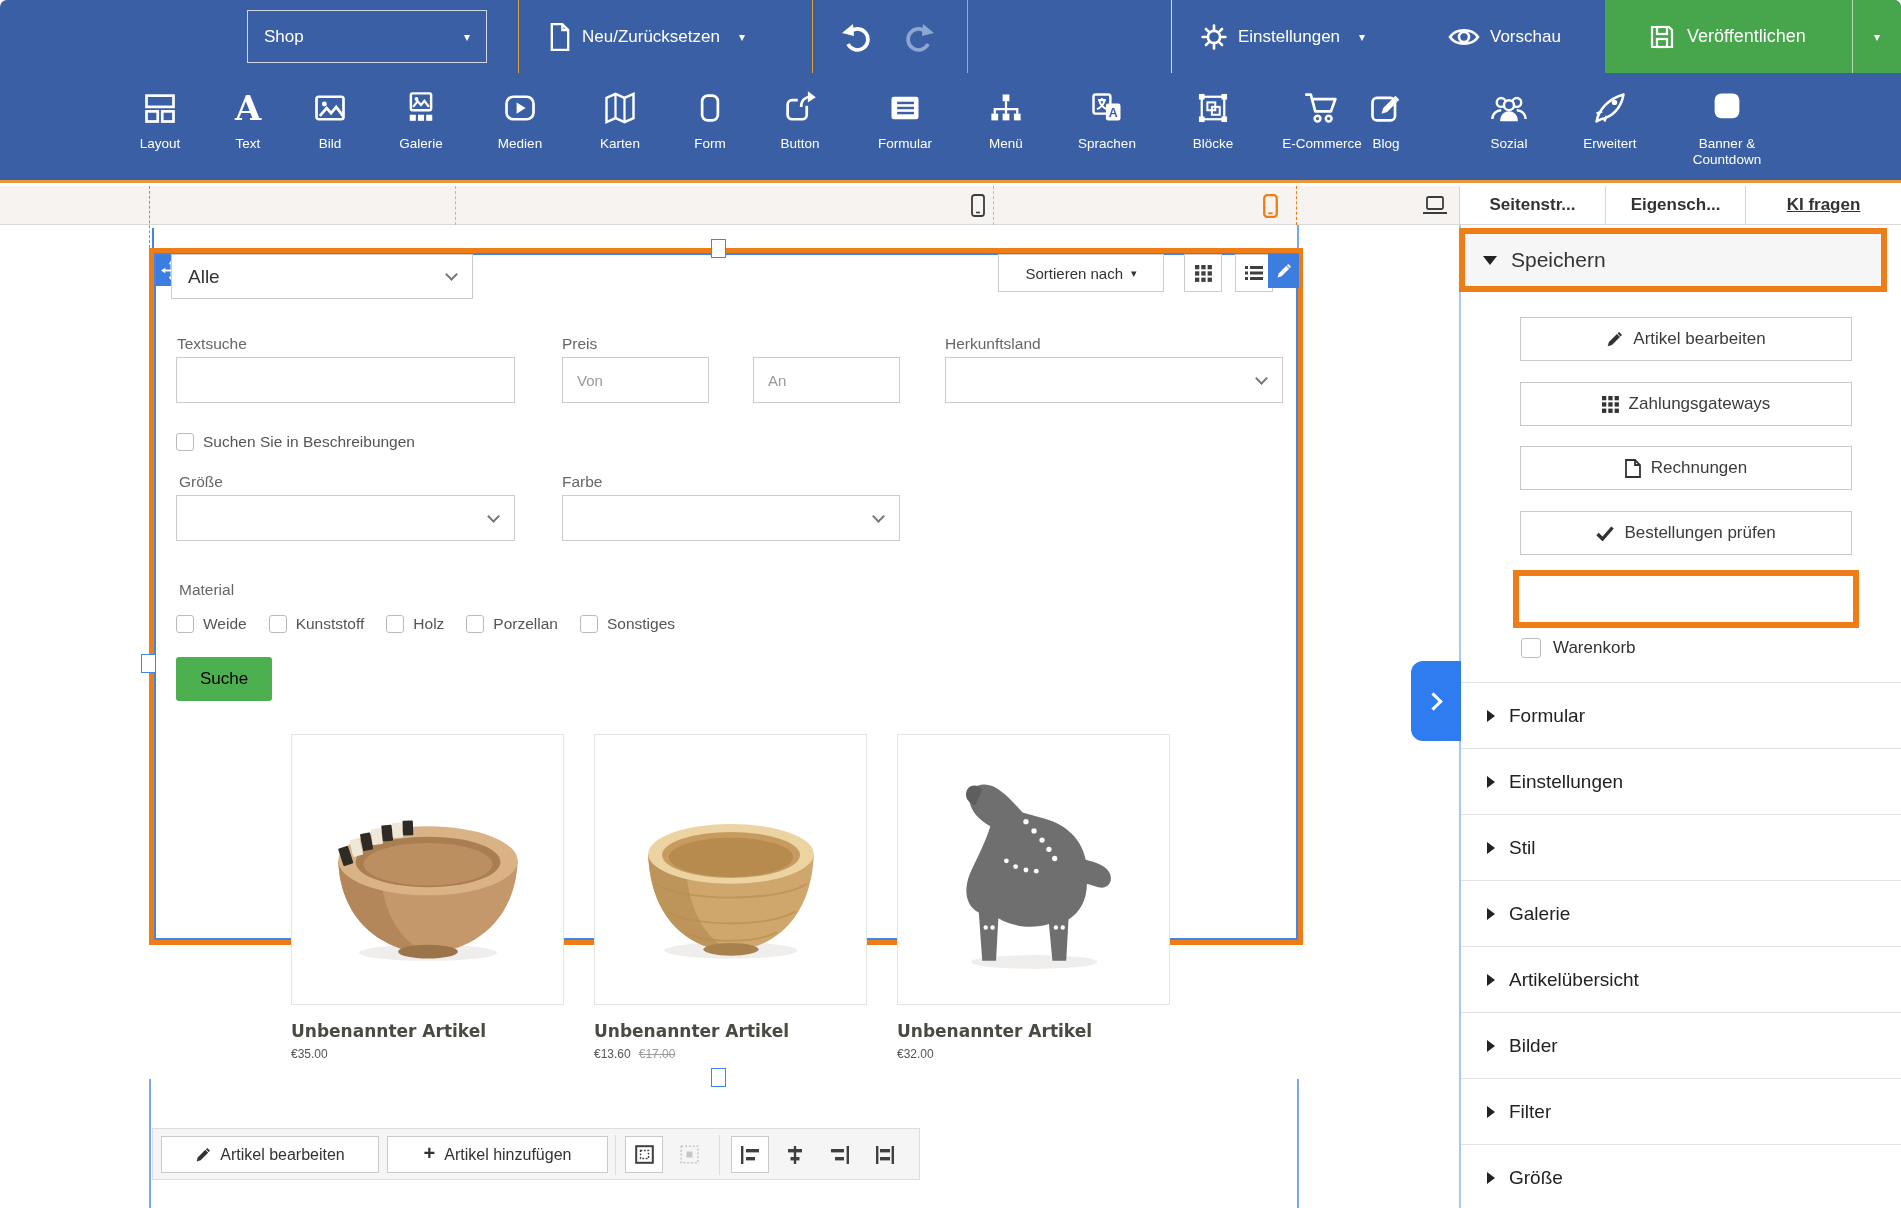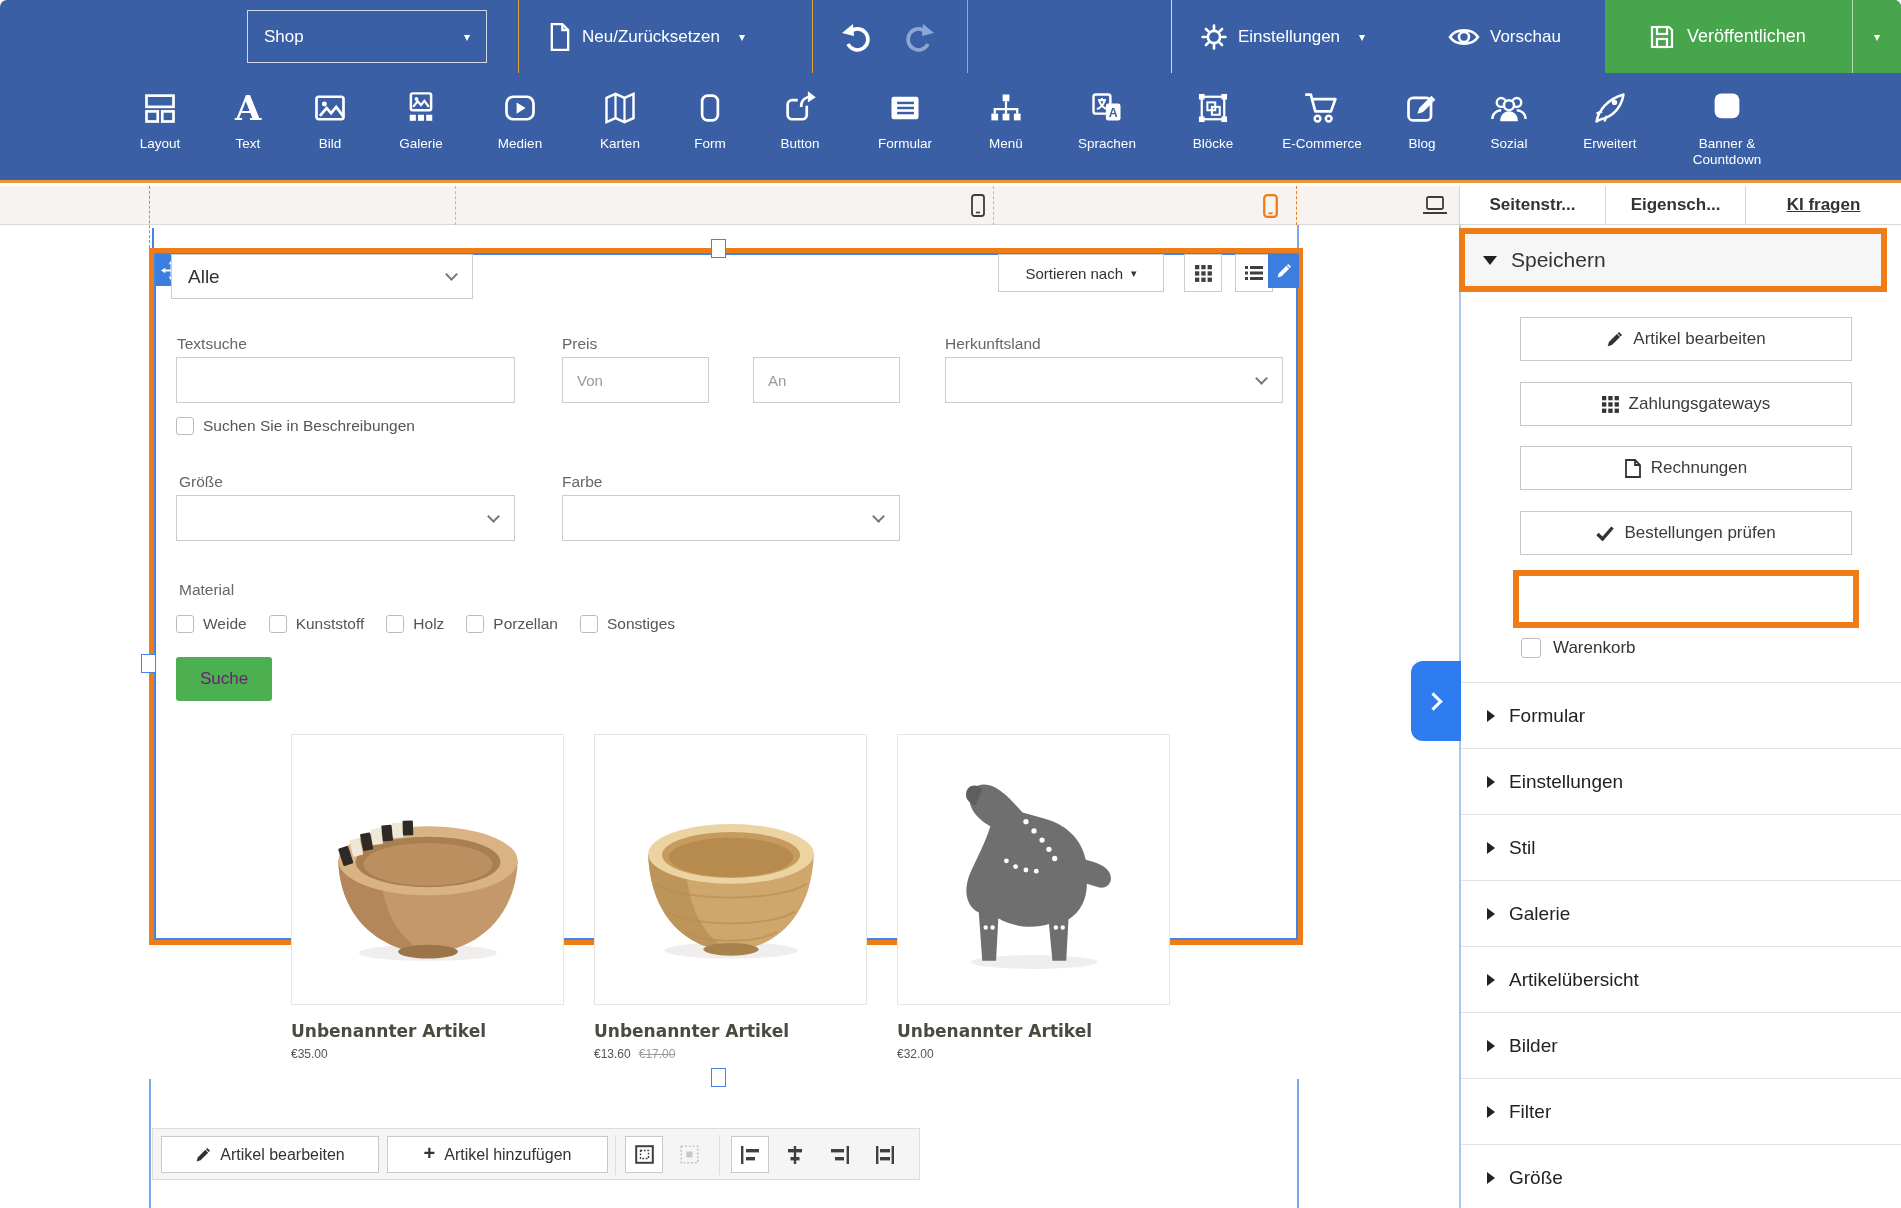--- a/index.html
+++ b/index.html
@@ -280,21 +280,21 @@
   <div class="tool-item" style="left:1274px;width:96px;">
     <span class="glyph">
         <svg width="38" height="36" viewBox="0 0 34 32">
           <path d="M2 4 h5 l4 15 h14 l4 -11 h-20" fill="none" stroke="#fff" stroke-width="2.4" stroke-linejoin="round"></path>
           <circle cx="13" cy="25.5" r="2.6" fill="none" stroke="#fff" stroke-width="2.2"></circle>
           <circle cx="23" cy="25.5" r="2.6" fill="none" stroke="#fff" stroke-width="2.2"></circle>
         </svg>
       </span>
     <span class="lbl" style="width:84px;">E-Commerce</span>
   </div>
-  <div class="tool-item" style="left:1374px;align-items:center;">
+  <div class="tool-item" style="left:1338px;align-items:center;">
     <span class="glyph">
         <svg width="36" height="36" viewBox="0 0 32 32">
           <rect x="4" y="7" width="20" height="20" rx="4" fill="none" stroke="#fff" stroke-width="2.4"></rect>
           <path d="M12 21 l1.5 -5 9 -9 3.5 3.5 -9 9 z" fill="#fff"></path>
           <line x1="23.5" y1="6" x2="27" y2="9.5" stroke="#fff" stroke-width="2.4"></line>
         </svg>
       </span>
     <span class="lbl">Blog</span>
   </div>
   <div class="tool-item" style="left:1461px;">
@@ -421,21 +421,21 @@
     </div>
     <div class="abs flexcc" style="left:1114px;top:1px;width:31px;height:34px;background:#3c7ee0;cursor:pointer;">
       <svg width="16" height="16" viewBox="0 0 20 20">
           <path d="M2 18 l1.4 -5 9.5 -9.5 3.6 3.6 -9.5 9.5 z" fill="#fff"></path>
           <line x1="14.5" y1="2" x2="18" y2="5.5" stroke="#fff" stroke-width="2.4"></line>
         </svg>
     </div>
 
     <div class="abs f-label" style="left:23px;top:82px;">Textsuche</div>
     <div class="abs inp" style="left:22px;top:104px;width:339px;height:46px;"></div>
-    <div class="abs flexc" style="left:22px;top:164px;cursor:pointer;">
+    <div class="abs flexc" style="left:22px;top:180px;cursor:pointer;">
       <span class="cb"></span>
       <span class="cb-lbl">Suchen Sie in Beschreibungen</span>
     </div>
 
     <div class="abs f-label" style="left:408px;top:82px;">Preis</div>
     <div class="abs inp flexc" style="left:408px;top:104px;width:147px;height:46px;padding-left:14px;">
       <span class="ph">Von</span>
     </div>
     <div class="abs inp flexc" style="left:599px;top:104px;width:147px;height:46px;padding-left:14px;">
       <span class="ph">An</span>
@@ -472,21 +472,21 @@
       <span class="flexc" style="cursor:pointer;">
           <span class="cb"></span>
           <span class="cb-lbl">Porzellan</span>
         </span>
       <span class="flexc" style="cursor:pointer;">
           <span class="cb"></span>
           <span class="cb-lbl">Sonstiges</span>
         </span>
     </div>
 
-    <div class="abs flexcc" style="left:22px;top:404px;width:96px;height:44px;background:#4caf50;border-radius:3px;color:#701a75;font-size:17px;cursor:pointer;">
+    <div class="abs flexcc" style="left:22px;top:404px;width:96px;height:44px;background:#4caf50;border-radius:3px;color:#000000;font-size:17px;cursor:pointer;">
       <span>Suche</span>
     </div>
 
     <div class="card" style="left:137px;top:481px;">
       <div class="img">
         <svg width="230" height="230" viewBox="0 0 200 200">
           <ellipse cx="100" cy="172" rx="60" ry="7" fill="#f0eeec"></ellipse>
           <path d="M22,92 C24,148 66,172 100,172 C134,172 176,148 178,92 Z" fill="#c4986a"></path>
           <path d="M22,92 C24,148 66,172 100,172 C78,164 60,140 58,96 Z" fill="#b3875a"></path>
           <ellipse cx="100" cy="92" rx="78" ry="30" fill="#d9b285"></ellipse>

